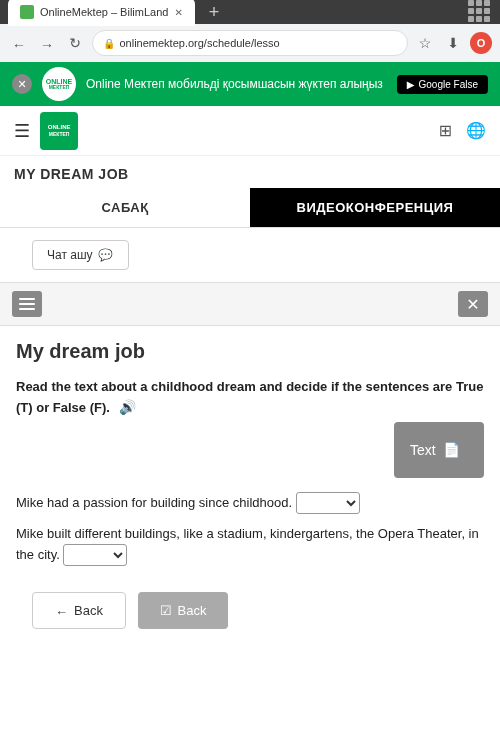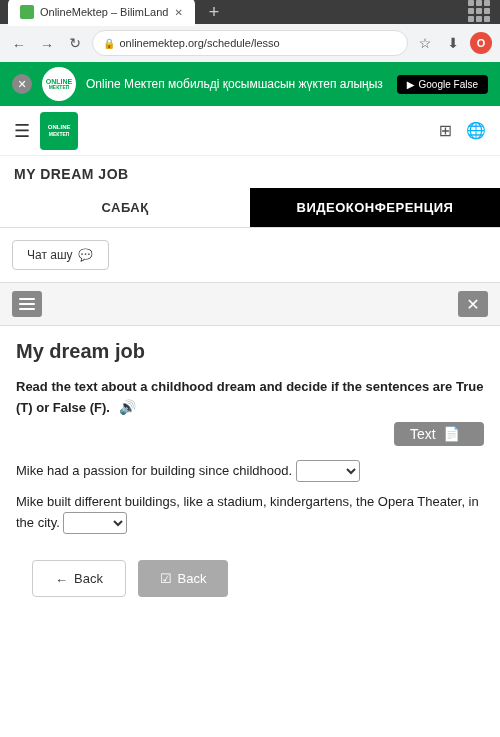--- a/index.html
+++ b/index.html
@@ -253,21 +253,22 @@
       background: #fff;
       color: #333;
     }
     .lesson-tab.active {
       background: #000000;
       color: #fff;
     }
 
     
     .chat-area {
-      padding: 12px 12px;
+      padding: 12px 4px;
+      margin-left: 28px;
     }
     .chat-btn {
       border: 1px solid #ccc;
       border-radius: 4px;
       padding: 7px 14px;
       font-size: 12px;
       color: #333;
       background: #fff;
       display: flex;
       align-items: center;
@@ -352,21 +353,21 @@
     .text-btn-row {
       display: flex;
       justify-content: flex-end;
       margin-bottom: 14px;
     }
     .text-btn {
       background: #888;
       color: #fff;
       border: none;
       border-radius: 4px;
-      padding: 4px 16px;
+      padding: 20px 16px;
       font-size: 14px;
       cursor: pointer;
       display: flex;
       align-items: center;
       gap: 8px;
       min-width: 90px;
     }
     .text-btn-icon {
       font-size: 14px;
     }

